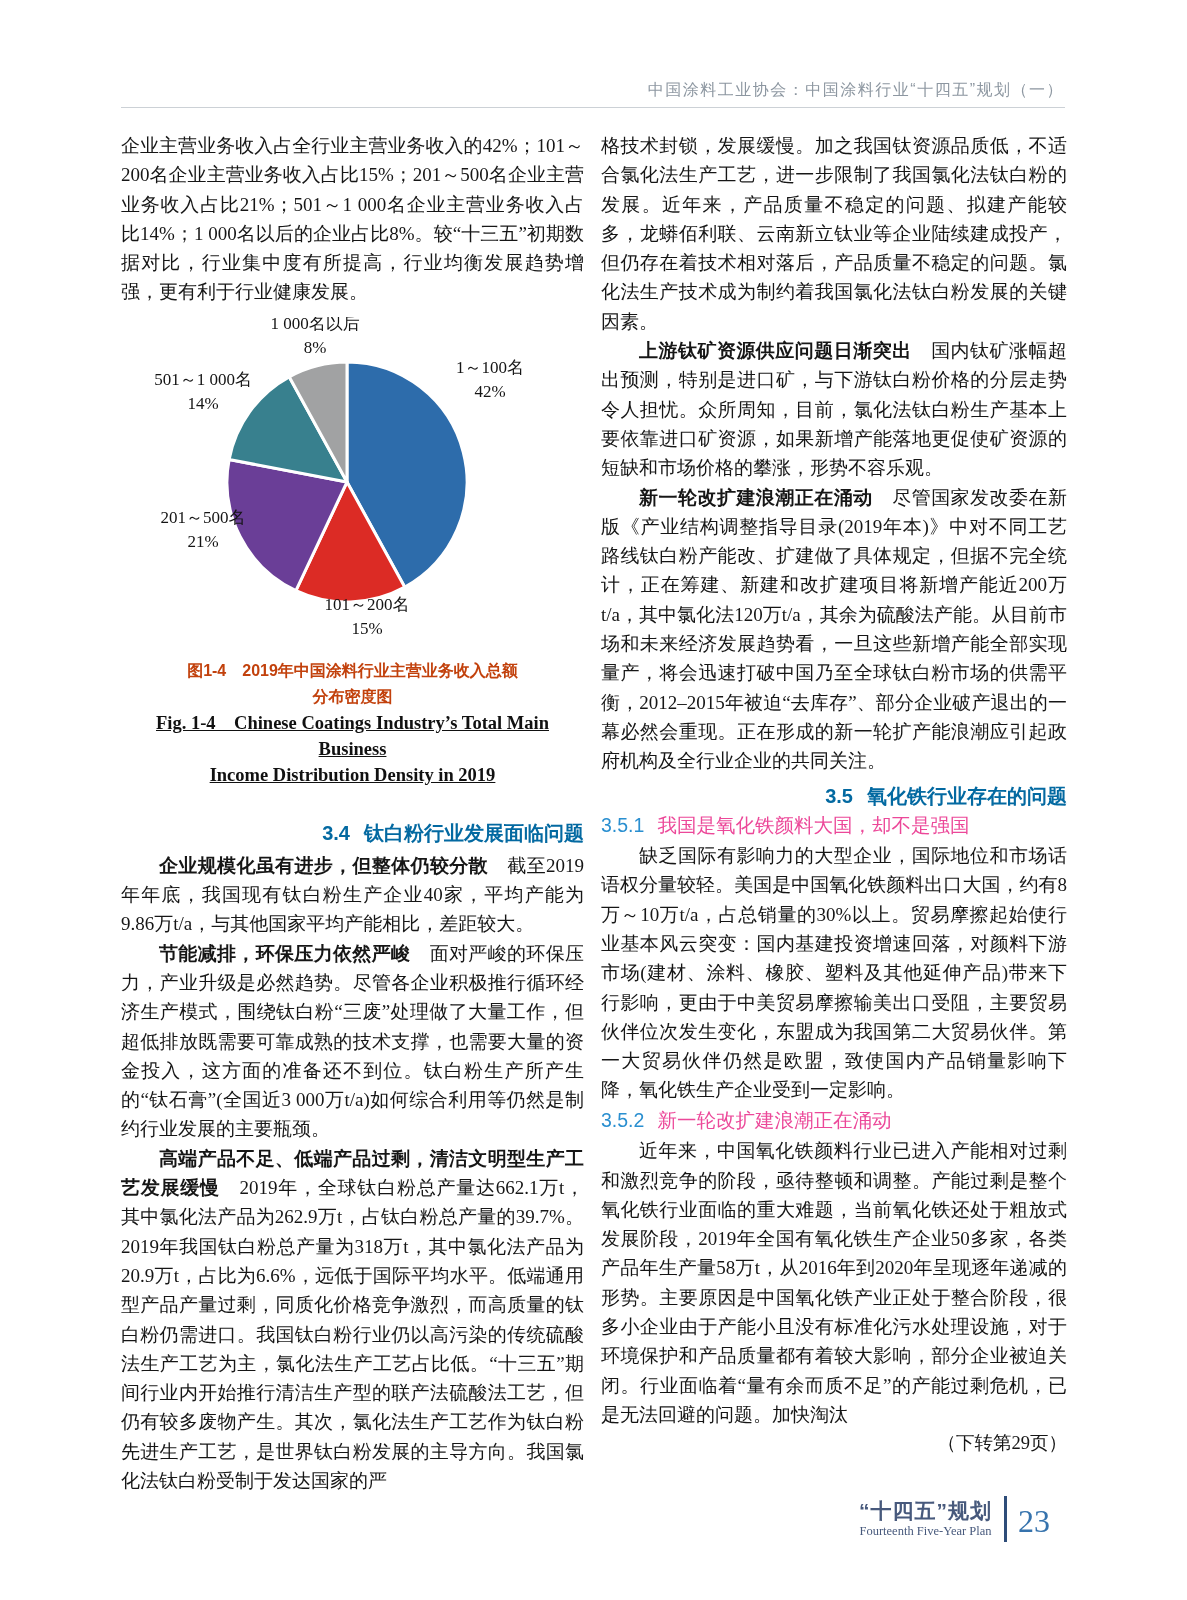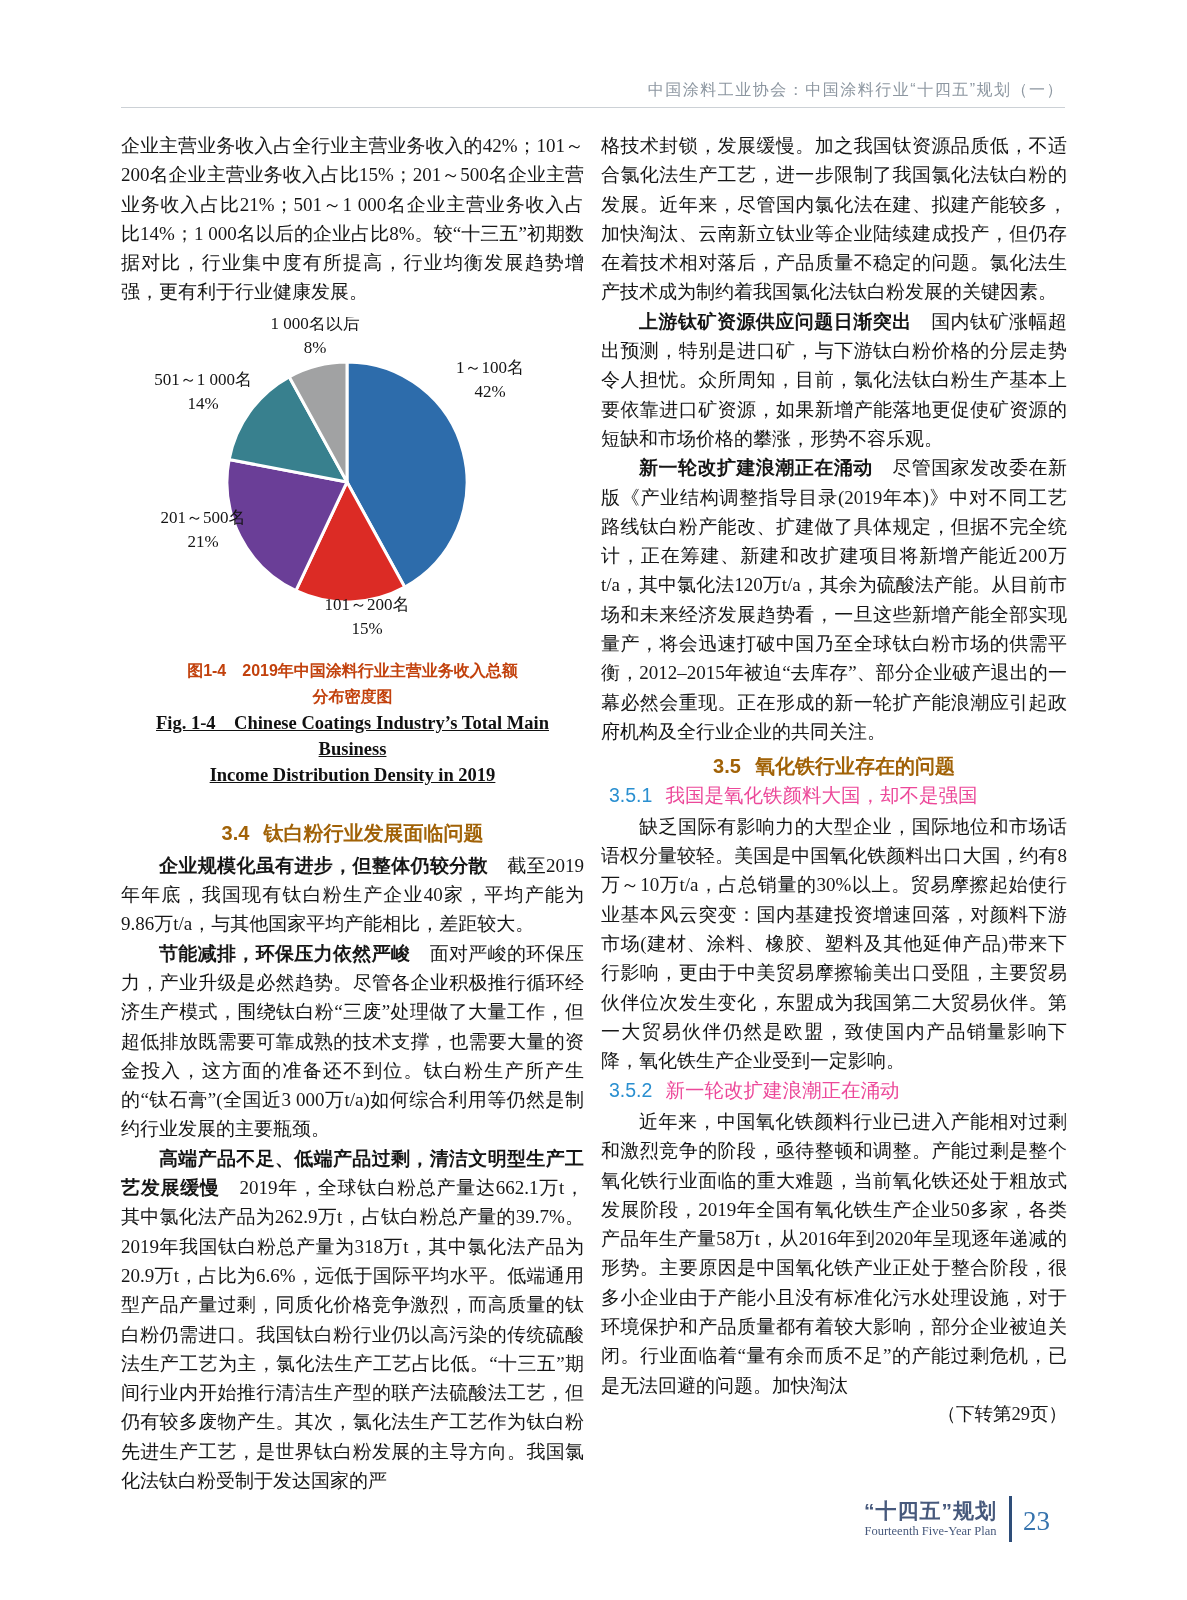--- a/index.html
+++ b/index.html
@@ -28,36 +28,36 @@
   .chart-wrap{margin-top:10px;height:332px;}
   svg{display:block;}
   .pie-label{font-family:"Liberation Serif","DejaVu Serif",serif;font-size:17px;fill:#141414;text-anchor:middle;}
   
   .caption{text-align:center;margin-top:9px;text-indent:0;}
   .caption-zh{font-family:"Liberation Sans","DejaVu Sans",sans-serif;font-weight:700;font-size:16px;line-height:26px;color:#c2410c;}
   .caption-en{font-family:"Liberation Serif","DejaVu Serif",serif;font-weight:700;font-size:18.5px;line-height:26px;color:#111;text-decoration:underline;}
   
   .section-head{
     font-family:"Liberation Sans","DejaVu Sans",sans-serif;font-weight:700;
-    font-size:20px;line-height:27px;color:#a16207;text-align:center;text-indent:0;
+    font-size:20px;line-height:27px;color:#0369a1;text-align:right;text-indent:0;
   }
   .section-head .num{margin-right:14px;}
   .sh-34{margin-top:32px;margin-bottom:4px;}
   .sh-35{margin-top:7px;}
   .subhead{text-align:left;text-indent:0;font-size:19.5px;line-height:30.5px;}
-  .subhead .num{font-family:"Liberation Sans","DejaVu Sans",sans-serif;color:#2a8fd0;margin-right:13px;margin-left:8px;}
+  .subhead .num{font-family:"Liberation Sans","DejaVu Sans",sans-serif;color:#2a8fd0;margin-right:13px;}
   .subhead .t{color:#ec4899;}
   .cont-note{text-align:right;font-size:18.5px;}
   
   .footer{position:absolute;top:1496px;right:137px;display:flex;align-items:center;}
   .footer-left{text-align:center;}
   .plan-zh{font-family:"Liberation Sans","DejaVu Sans",sans-serif;font-weight:700;font-size:21px;line-height:25px;color:#47597c;letter-spacing:1px;}
   .plan-en{font-family:"Liberation Serif","DejaVu Serif",serif;font-size:12.5px;line-height:17px;color:#47597c;}
   .footer-bar{width:3px;height:46px;background:#2e4d79;margin:0 11px 0 12px;}
-  .page-num{font-family:"Liberation Serif","DejaVu Serif",serif;font-size:27px;color:#3673ad;padding-top:4px;}
+  .page-num{font-family:"Liberation Serif","DejaVu Serif",serif;font-size:32px;color:#3673ad;padding-top:4px;}
 </style>
 </head>
 <body>
 
 <div class="page">
 
   <div class="header-title">中国涂料工业协会：中国涂料行业“十四五”规划（一）</div>
   <div class="header-rule"></div>
 
   <div class="col col-left">
@@ -93,21 +93,21 @@
     <h2 class="section-head sh-34">
       <span class="num">3.4</span><span>钛白粉行业发展面临问题</span>
     </h2>
 
     <p class="indent"><b class="lead">企业规模化虽有进步，但整体仍较分散</b><span>　截至2019年年底，我国现有钛白粉生产企业40家，平均产能为9.86万t/a，与其他国家平均产能相比，差距较大。</span></p>
     <p class="indent"><b class="lead">节能减排，环保压力依然严峻</b><span>　面对严峻的环保压力，产业升级是必然趋势。尽管各企业积极推行循环经济生产模式，围绕钛白粉“三废”处理做了大量工作，但超低排放既需要可靠成熟的技术支撑，也需要大量的资金投入，这方面的准备还不到位。钛白粉生产所产生的“钛石膏”(全国近3 000万t/a)如何综合利用等仍然是制约行业发展的主要瓶颈。</span></p>
     <p class="indent"><b class="lead">高端产品不足、低端产品过剩，清洁文明型生产工艺发展缓慢</b><span>　2019年，全球钛白粉总产量达662.1万t，其中氯化法产品为262.9万t，占钛白粉总产量的39.7%。2019年我国钛白粉总产量为318万t，其中氯化法产品为20.9万t，占比为6.6%，远低于国际平均水平。低端通用型产品产量过剩，同质化价格竞争激烈，而高质量的钛白粉仍需进口。我国钛白粉行业仍以高污染的传统硫酸法生产工艺为主，氯化法生产工艺占比低。“十三五”期间行业内开始推行清洁生产型的联产法硫酸法工艺，但仍有较多废物产生。其次，氯化法生产工艺作为钛白粉先进生产工艺，是世界钛白粉发展的主导方向。我国氯化法钛白粉受制于发达国家的严</span></p>
   </div>
 
   <div class="col col-right">
-    <p>格技术封锁，发展缓慢。加之我国钛资源品质低，不适合氯化法生产工艺，进一步限制了我国氯化法钛白粉的发展。近年来，尽管国内氯化法在建、拟建产能较多，加快淘汰、云南新立钛业等企业陆续建成投产，但仍存在着技术相对落后，产品质量不稳定的问题。氯化法生产技术成为制约着我国氯化法钛白粉发展的关键因素。</p>
+    <p>格技术封锁，发展缓慢。加之我国钛资源品质低，不适合氯化法生产工艺，进一步限制了我国氯化法钛白粉的发展。近年来，产品质量不稳定的问题、拟建产能较多，龙蟒佰利联、云南新立钛业等企业陆续建成投产，但仍存在着技术相对落后，产品质量不稳定的问题。氯化法生产技术成为制约着我国氯化法钛白粉发展的关键因素。</p>
 
     <p class="indent"><b class="lead">上游钛矿资源供应问题日渐突出</b><span>　国内钛矿涨幅超出预测，特别是进口矿，与下游钛白粉价格的分层走势令人担忧。众所周知，目前，氯化法钛白粉生产基本上要依靠进口矿资源，如果新增产能落地更促使矿资源的短缺和市场价格的攀涨，形势不容乐观。</span></p>
     <p class="indent"><b class="lead">新一轮改扩建浪潮正在涌动</b><span>　尽管国家发改委在新版《产业结构调整指导目录(2019年本)》中对不同工艺路线钛白粉产能改、扩建做了具体规定，但据不完全统计，正在筹建、新建和改扩建项目将新增产能近200万t/a，其中氯化法120万t/a，其余为硫酸法产能。从目前市场和未来经济发展趋势看，一旦这些新增产能全部实现量产，将会迅速打破中国乃至全球钛白粉市场的供需平衡，2012–2015年被迫“去库存”、部分企业破产退出的一幕必然会重现。正在形成的新一轮扩产能浪潮应引起政府机构及全行业企业的共同关注。</span></p>
 
     <h2 class="section-head sh-35">
       <span class="num">3.5</span><span>氧化铁行业存在的问题</span>
     </h2>
 
     <div class="subhead">
       <span class="num">3.5.1</span><span class="t">我国是氧化铁颜料大国，却不是强国</span>

